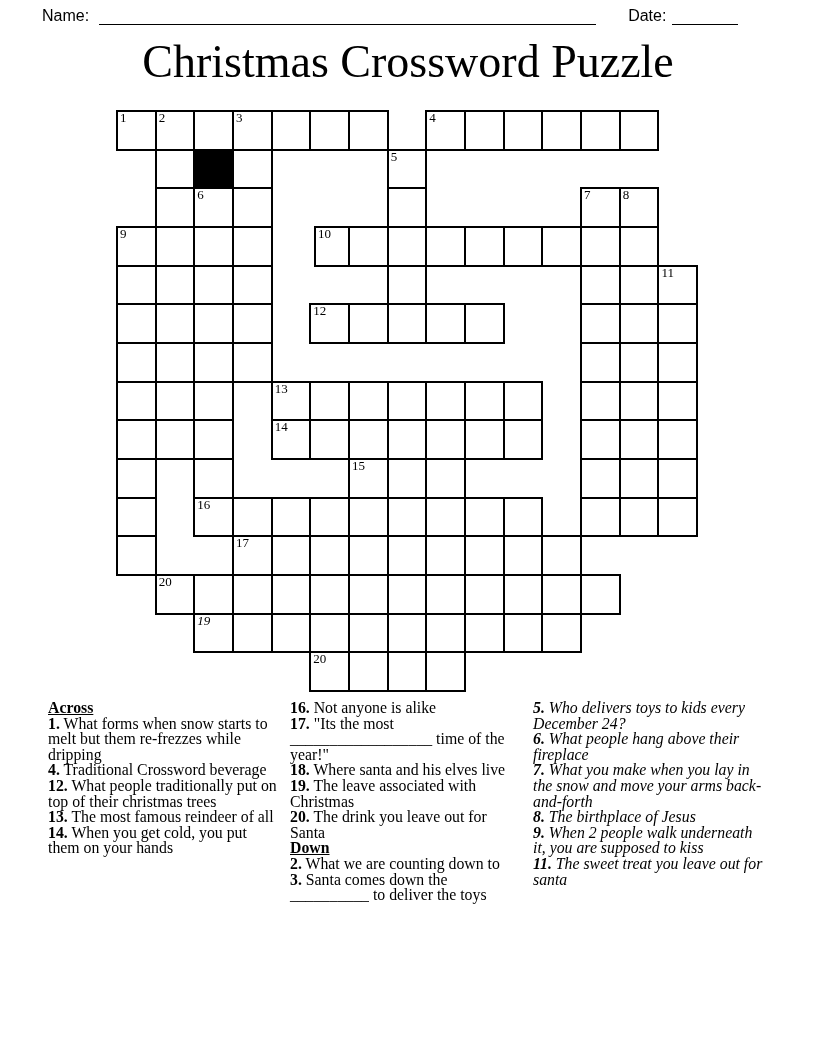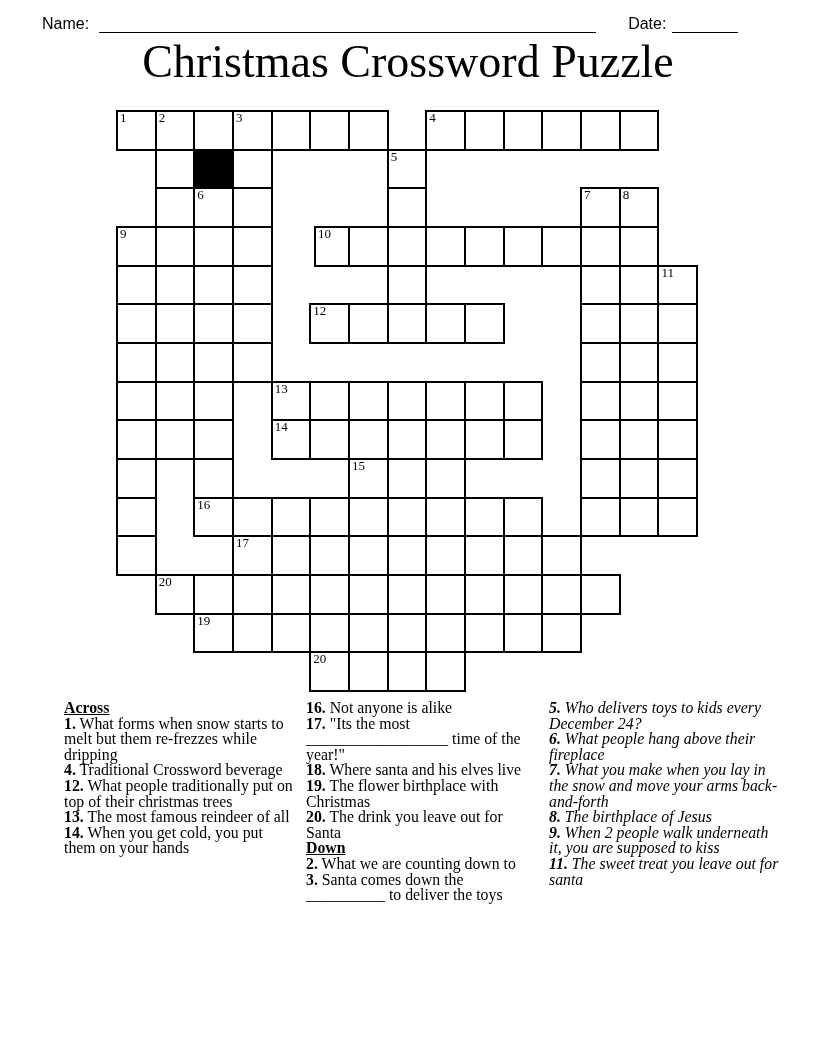--- a/index.html
+++ b/index.html
@@ -13,21 +13,21 @@
   }
   
   .name-date-row {
     position: absolute;
     left: 42px; top: 1px; right: 42px;
     display: flex;
     align-items: flex-end;
     font-family: "Liberation Sans", sans-serif;
     font-size: 16px;
     line-height: 19px;
-    height: 32px;
+    height: 24px;
   }
   .write-line {
     border-bottom: 1.5px solid #000;
     height: 17px;
   }
   .name-line  { width: 497px; margin-left: 10px; }
   .date-line  { width: 66px;  margin-left: 6px; }
   .date-label { margin-left: 32px; }
 
   
@@ -66,21 +66,21 @@
 
   
   .clues {
     position: absolute;
     left: 48px; top: 700px;
     width: 730px;
     font-family: "Liberation Serif", serif;
     font-size: 15.8px;
     line-height: 15.6px;
   }
-  .clue-col { position: absolute; top: 0; margin-left: 16px; }
+  .clue-col { position: absolute; top: 0; }
   .clue-col-1 { left: 0;     width: 234px; }
   .clue-col-2 { left: 242px; width: 235px; }
   .clue-col-3 { left: 485px; width: 232px; font-style: italic; }
   .clue-header {
     font-weight: bold;
     text-decoration: underline;
     margin: 0;
   }
   .clue { margin: 0; }
   .clue b { font-weight: bold; }
@@ -259,21 +259,21 @@
     <div class="cell" style="left: 116.01px; top: 464.04px;"></div>
     <div class="cell" style="left: 154.68px; top: 464.04px;"></div>
     <div class="cell" style="left: 193.35px; top: 464.04px;"></div>
     <div class="cell" style="left: 232.02px; top: 464.04px;"></div>
     <div class="cell" style="left: 270.69px; top: 464.04px;"></div>
     <div class="cell" style="left: 309.36px; top: 464.04px;"></div>
     <div class="cell" style="left: 348.03px; top: 464.04px;"></div>
     <div class="cell" style="left: 386.7px; top: 464.04px;"></div>
     <div class="cell" style="left: 425.37px; top: 464.04px;"></div>
     <div class="cell" style="left: 464.04px; top: 464.04px;"></div>
-    <div class="cell" style="left: 77.34px; top: 502.71px;">
+    <div class="cell" style="left: 77.34px; top: 502.71px; font-style: italic;">
       <span class="num">19</span>
     </div>
     <div class="cell" style="left: 116.01px; top: 502.71px;"></div>
     <div class="cell" style="left: 154.68px; top: 502.71px;"></div>
     <div class="cell" style="left: 193.35px; top: 502.71px;"></div>
     <div class="cell" style="left: 232.02px; top: 502.71px;"></div>
     <div class="cell" style="left: 270.69px; top: 502.71px;"></div>
     <div class="cell" style="left: 309.36px; top: 502.71px;"></div>
     <div class="cell" style="left: 348.03px; top: 502.71px;"></div>
     <div class="cell" style="left: 386.7px; top: 502.71px;"></div>
@@ -292,21 +292,21 @@
       <div class="clue"><b>1.</b><span> What forms when snow starts to melt but them re-frezzes while dripping</span></div>
       <div class="clue"><b>4.</b><span> Traditional Crossword beverage</span></div>
       <div class="clue"><b>12.</b><span> What people traditionally put on top of their christmas trees</span></div>
       <div class="clue"><b>13.</b><span> The most famous reindeer of all</span></div>
       <div class="clue"><b>14.</b><span> When you get cold, you put them on your hands</span></div>
     </div>
   <div class="clue-col clue-col-2">
       <div class="clue"><b>16.</b><span> Not anyone is alike</span></div>
       <div class="clue"><b>17.</b><span> "Its the most __________________ time of the year!"</span></div>
       <div class="clue"><b>18.</b><span> Where santa and his elves live</span></div>
-      <div class="clue"><b>19.</b><span> The flower birthplace with Christmas</span></div>
+      <div class="clue"><b>19.</b><span> The leave associated with Christmas</span></div>
       <div class="clue"><b>20.</b><span> The drink you leave out for Santa</span></div>
       <div class="clue-header">Down</div>
       <div class="clue"><b>2.</b><span> What we are counting down to</span></div>
       <div class="clue"><b>3.</b><span> Santa comes down the __________ to deliver the toys</span></div>
     </div>
   <div class="clue-col clue-col-3">
       <div class="clue"><b>5.</b><span> Who delivers toys to kids every December 24?</span></div>
       <div class="clue"><b>6.</b><span> What people hang above their fireplace</span></div>
       <div class="clue"><b>7.</b><span> What you make when you lay in the snow and move your arms back-and-forth</span></div>
       <div class="clue"><b>8.</b><span> The birthplace of Jesus</span></div>

